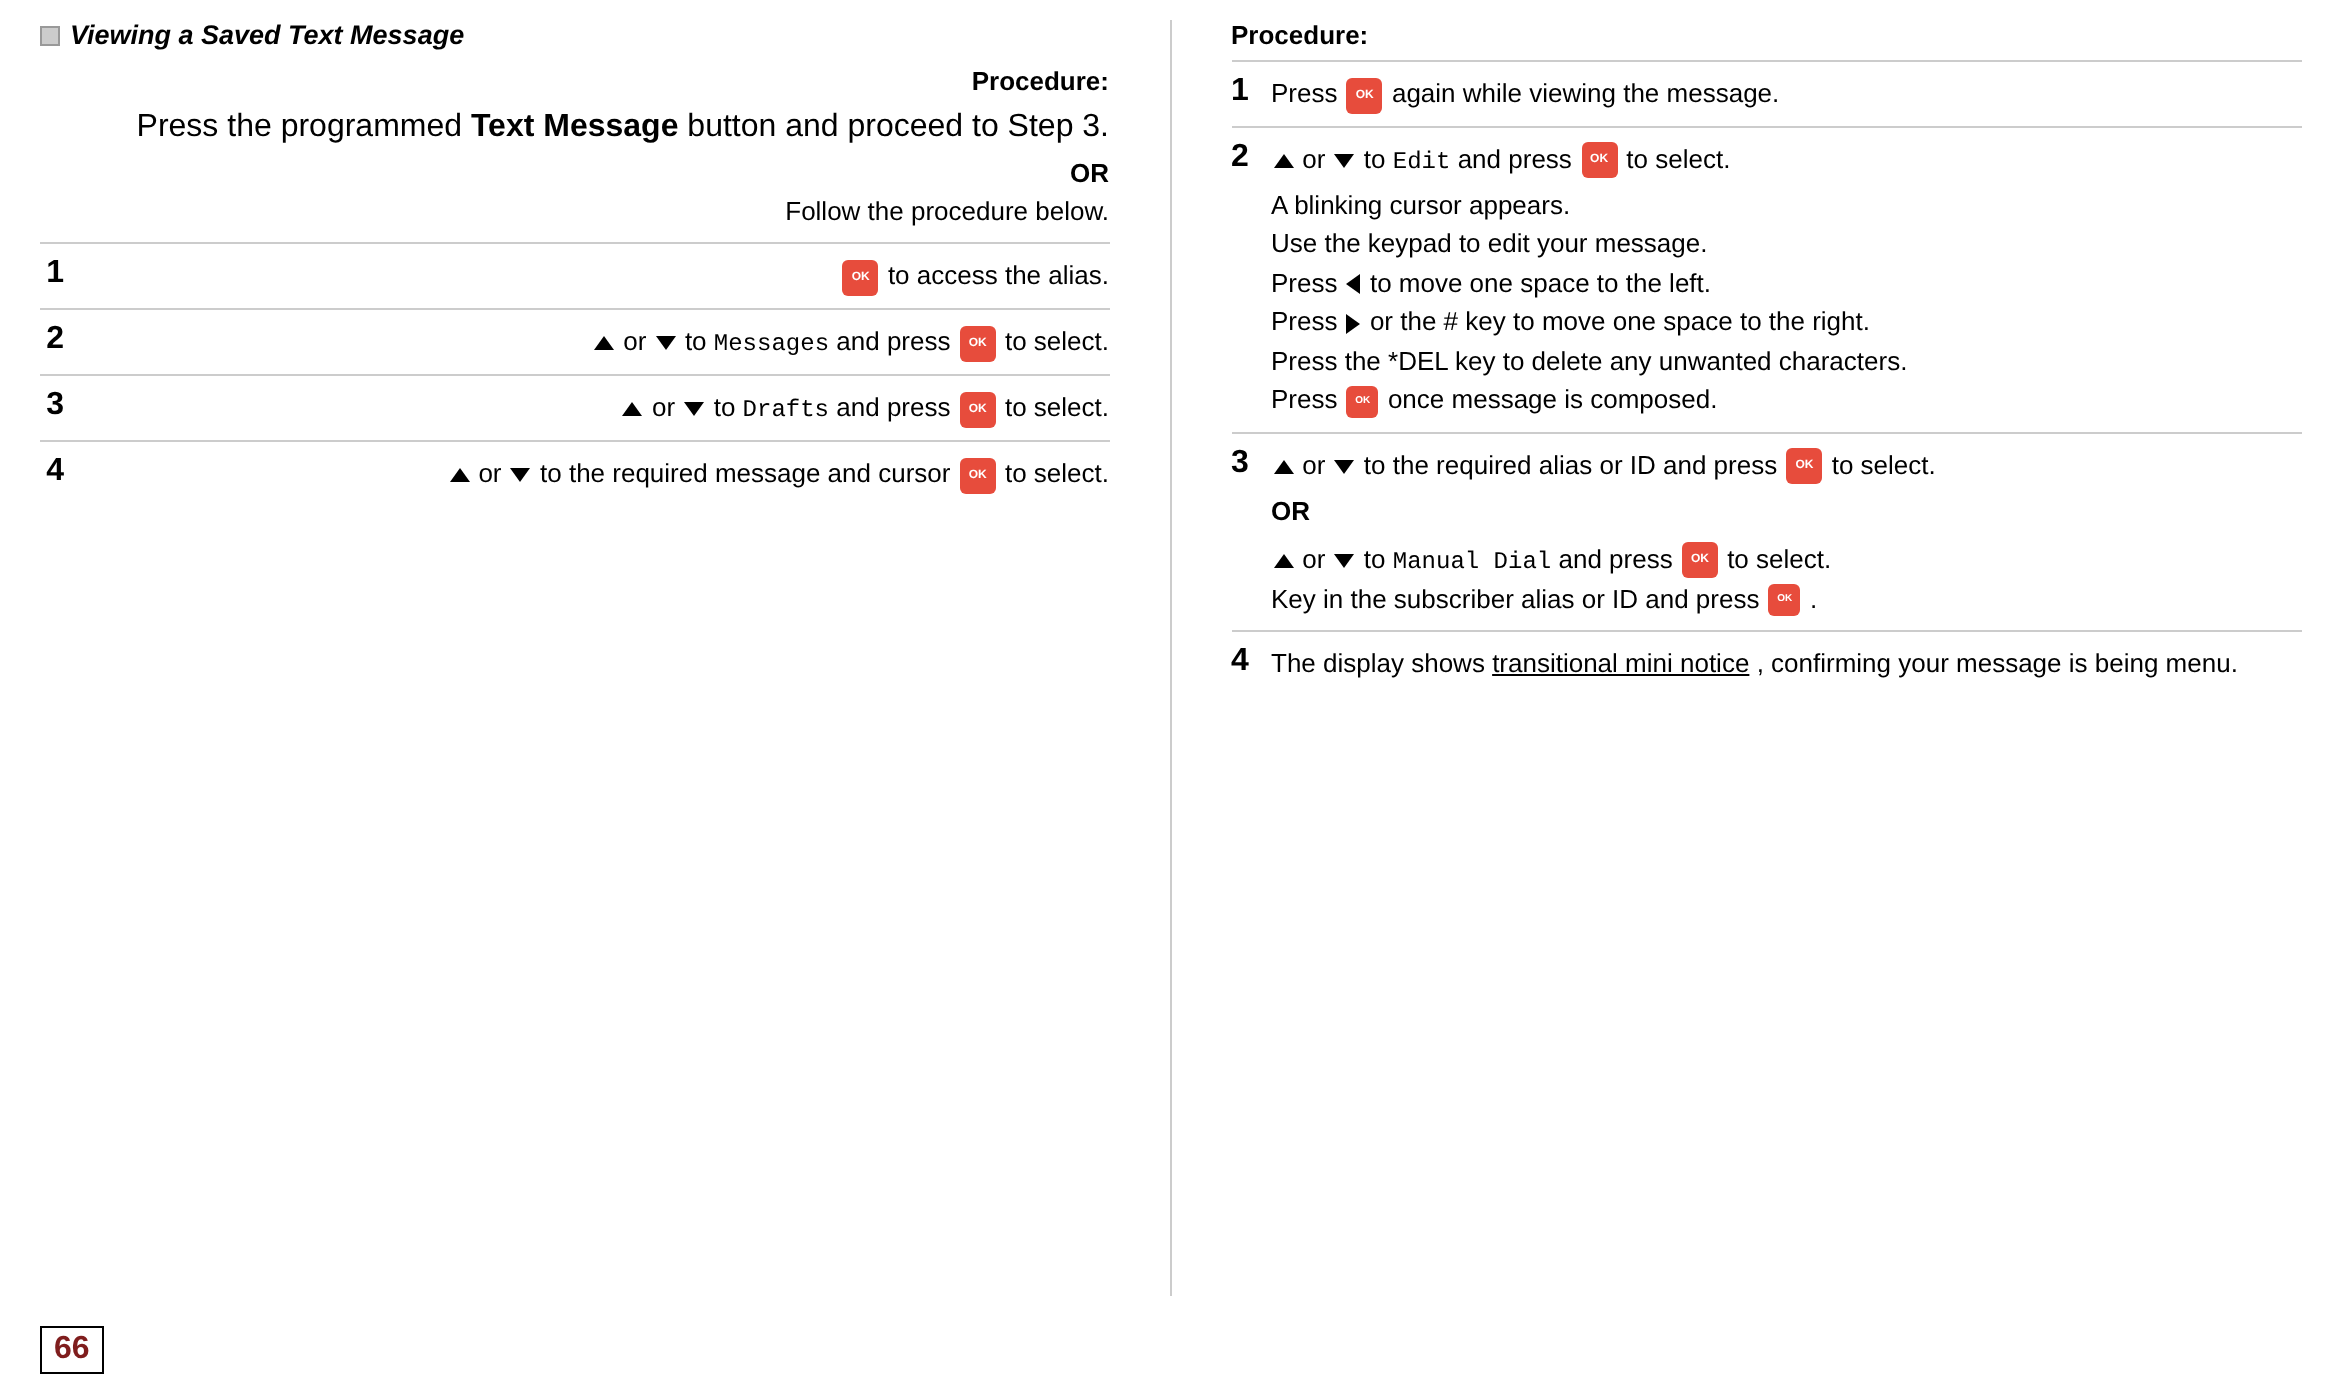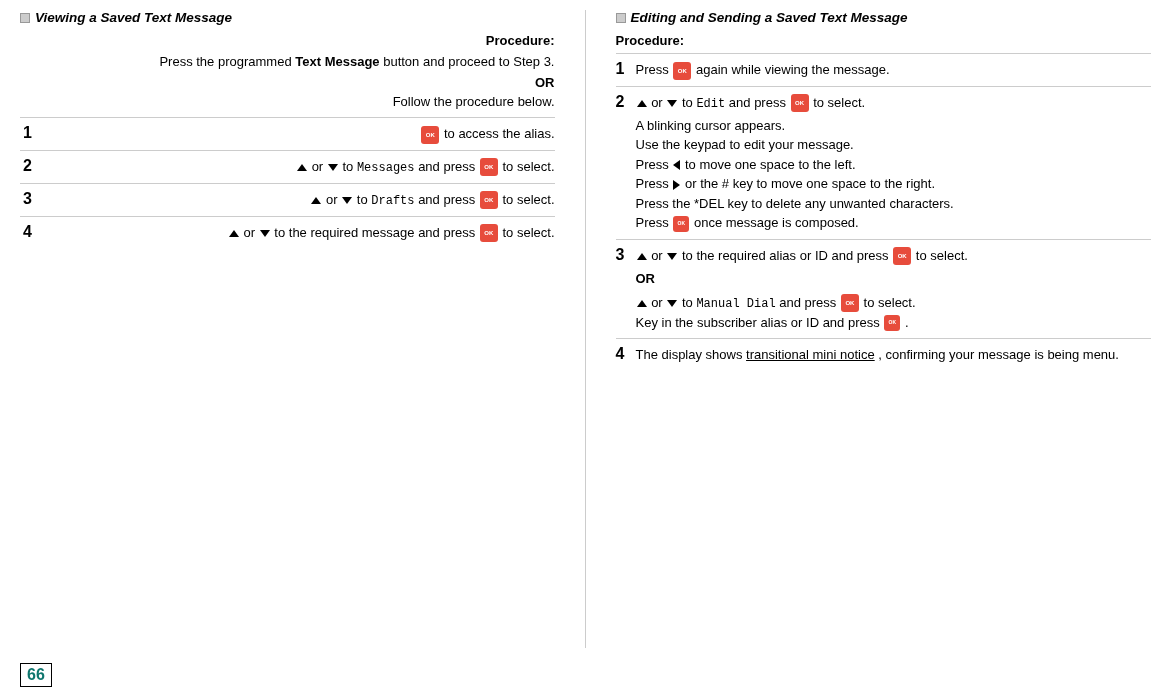--- a/index.html
+++ b/index.html
@@ -51,21 +51,21 @@
       border: 1px solid #999;
     }
 
     .procedure-label {
       font-weight: bold;
       font-size: 13px;
       margin-bottom: 5px;
     }
 
     .procedure-intro {
-      font-size: 13px;
+      font-size: 16px;
       margin-bottom: 4px;
       line-height: 1.4;
     }
 
     .or-label {
       font-weight: bold;
       font-size: 13px;
       margin: 4px 0;
     }
 
@@ -205,21 +205,21 @@
     .page-footer {
       display: flex;
       align-items: center;
       padding: 5px 20px;
       border-top: none;
     }
 
     .page-number {
       font-weight: bold;
       font-size: 16px;
-      color: #0f766e;
+      color: #7f1d1d;
       background: #fff;
       border: 1px solid #000;
       padding: 2px 6px;
     }
 
     .step-sub-content {
       margin-top: 3px;
       line-height: 1.5;
     }
   </style>
@@ -277,33 +277,30 @@
           <span> to select.</span>
         </td>
       </tr>
 
       <tr>
         <td class="step-num">4</td>
         <td class="step-content">
           <span class="arrow-up"></span>
           <span> or </span>
           <span class="arrow-down"></span>
-          <span> to the required message and press </span>
+          <span> to the required message and cursor </span>
           <span class="ok-btn"></span>
           <span> to select.</span>
         </td>
       </tr>
     </tbody>
       </table>
   </div>
 
   <div class="right-column">
-    <div class="section-title">
-      <span>Editing and Sending a Saved Text Message</span>
-    </div>
     <div class="procedure-label">Procedure:</div>
 
     <table class="steps-table">
 
       <tbody>
           <tr>
         <td class="step-num">1</td>
         <td class="step-content">
           <span>Press </span>
           <span class="ok-btn"></span>

